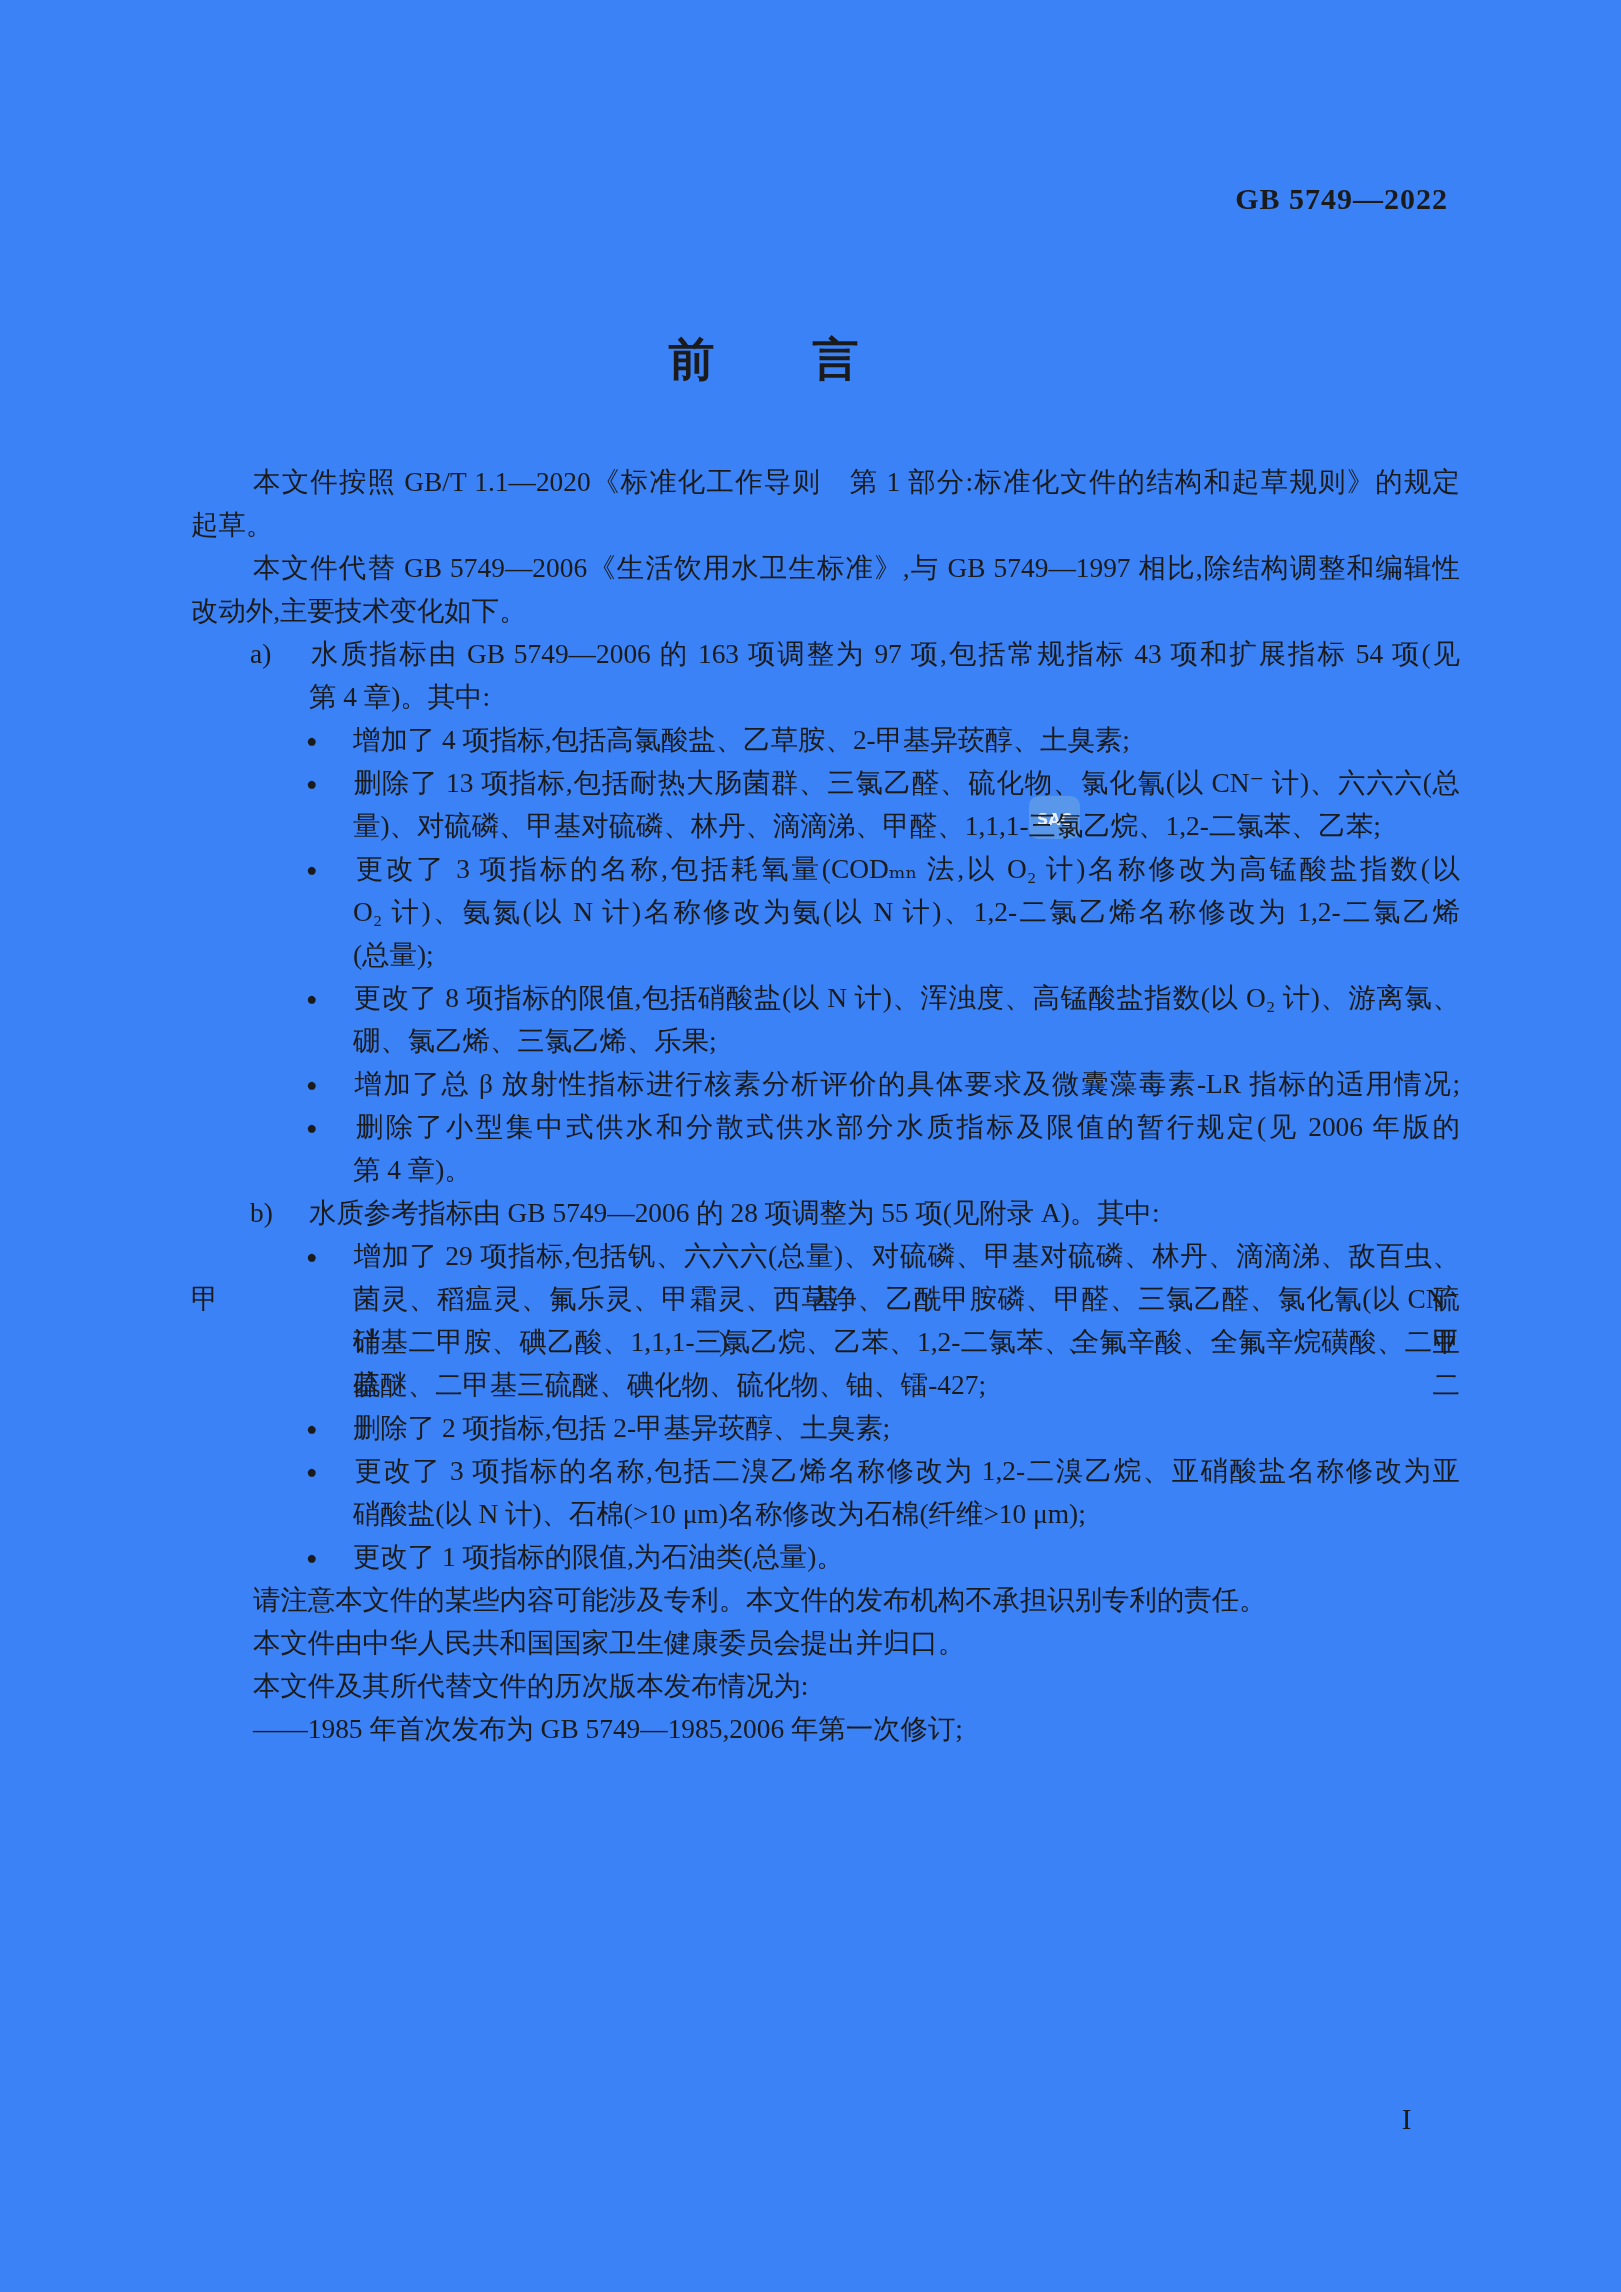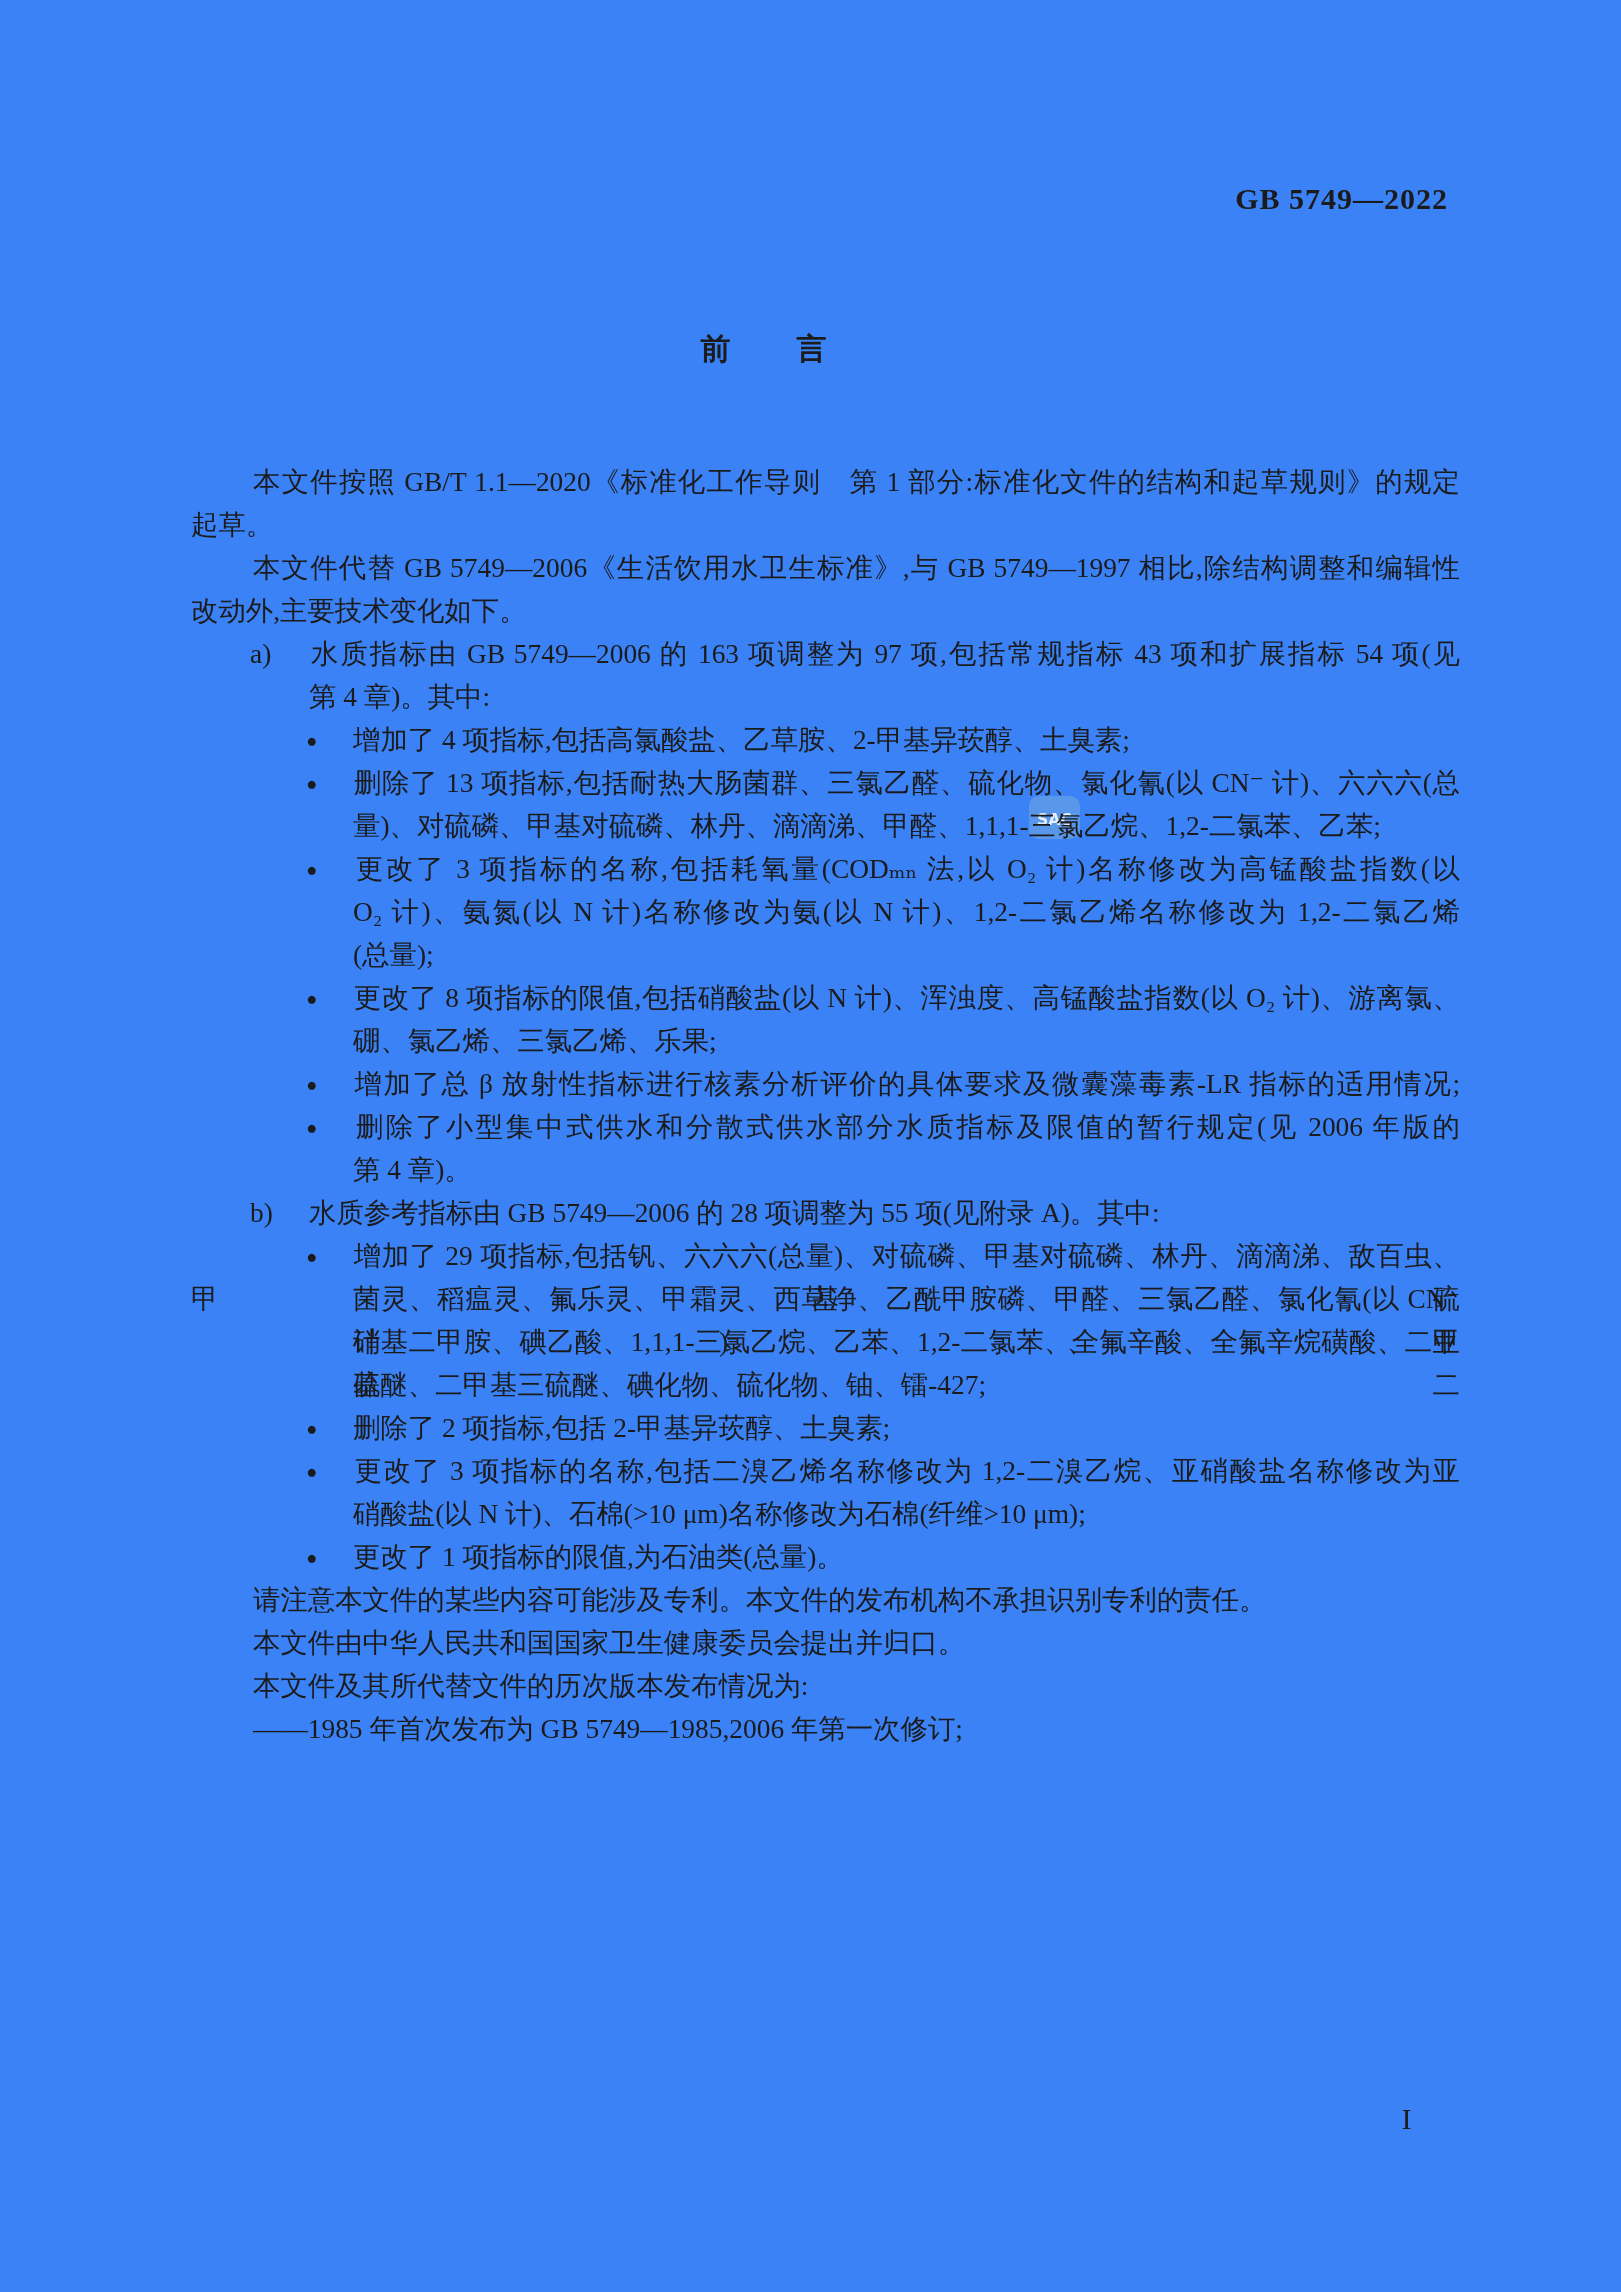--- a/index.html
+++ b/index.html
@@ -24,21 +24,21 @@
     font-weight: bold;
     letter-spacing: 1px;
     font-family: "Liberation Serif", "DejaVu Serif", serif;
   }
   .doc-title {
     position: absolute;
     top: 329px;
     left: 0;
     width: 1529px;
     text-align: center;
-    font-size: 30px;
+    font-size: 46px;
     font-weight: bold;
     font-family: "DejaVu Sans", "Liberation Sans", sans-serif;
     letter-spacing: 2px;
   }
   .body-text {
     position: absolute;
     top: 461px;
     left: 191px;
     width: 1269px;
   }

